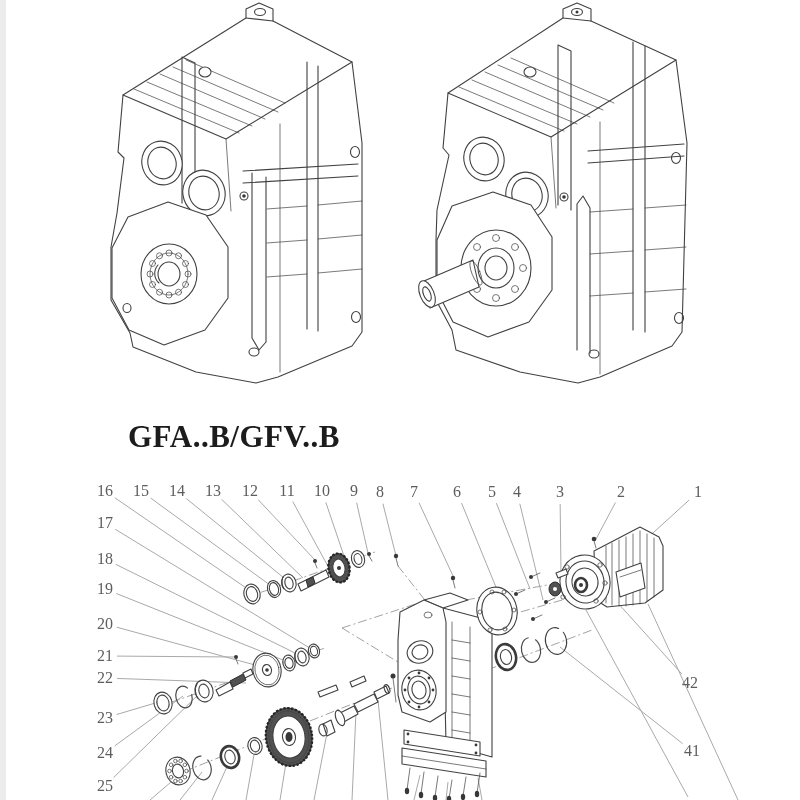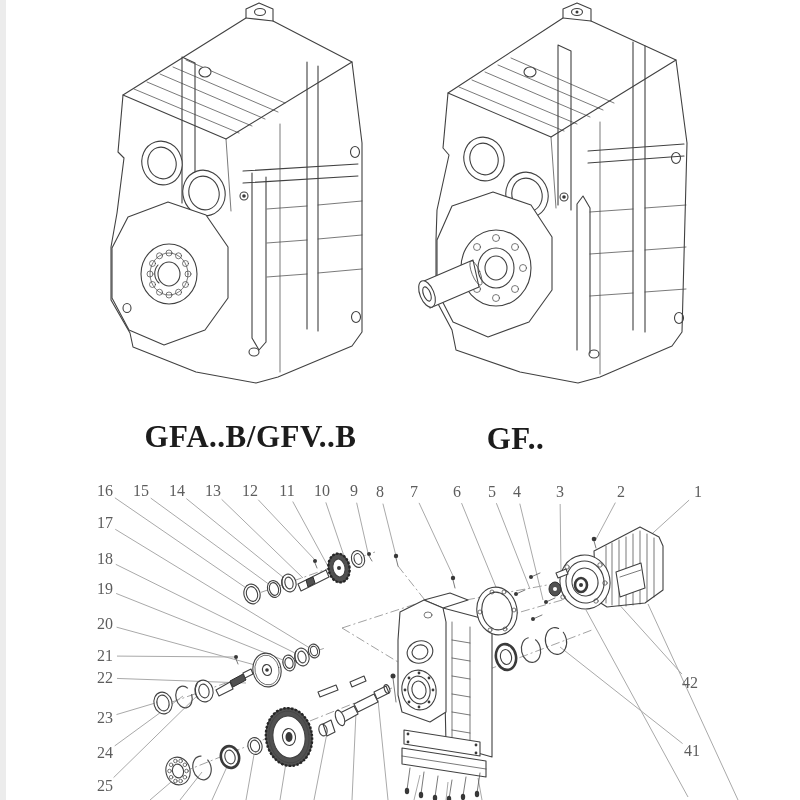--- a/index.html
+++ b/index.html
@@ -1,20 +1,20 @@
 <!DOCTYPE html>
 <html><head>
 <meta charset="utf-8">
 <style>
   html,body{margin:0;padding:0;background:#ffffff;}
   .page{position:relative;width:800px;height:800px;background:#ffffff;overflow:hidden;
         font-family:"Liberation Serif",serif;}
   .edge-left{position:absolute;left:0;top:0;width:6px;height:100%;background:#ececec;}
   .art-svg{position:absolute;left:0;top:0;}
-  .caption{position:absolute;text-align:center;font-family:"Liberation Serif",serif;
+  .caption{position:absolute;text-align:left;font-family:"Liberation Serif",serif;
            font-weight:bold;font-size:31px;color:#1c1c1c;letter-spacing:.5px;}
   
   .s{fill:none;stroke:#414141;stroke-width:1.1;stroke-linejoin:round;stroke-linecap:round;}
   .sf{fill:#ffffff;stroke:#414141;stroke-width:1.1;stroke-linejoin:round;}
   .thin{stroke-width:.7;}
   .sd{fill:none;stroke:#3a3a3a;stroke-width:2.6;}
   .fd{fill:#515151;stroke:#2d2d2d;stroke-width:1;}
   .dot{fill:#383838;stroke:none;}
   .ring2{fill:#ffffff;stroke:#3a3a3a;stroke-width:2.6;}
   .teeth{fill:none;stroke:#262626;stroke-width:2.4;stroke-dasharray:2.2 1.7;}
@@ -490,14 +490,13 @@
         <g>
           <ellipse class="fd" cx="555" cy="589" rx="6" ry="7"></ellipse>
           <circle cx="555" cy="589" r="2" fill="#fff"></circle>
         </g>
         <polygon class="sf" points="556,573 566,569 568,574 558,578"></polygon>
       </g>
     </g>
   </svg>
 
   <div class="caption" style="left:128px;top:419px;width:245px">GFA..B/GFV..B</div>
-  <div class="caption" style="left:453px;top:421px;width:125px">GF..</div>
 </div>
 
 </body></html>

